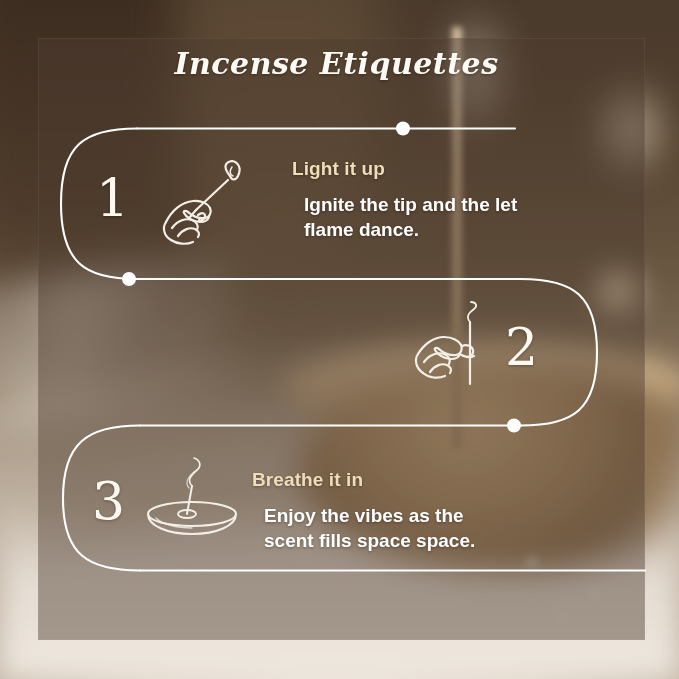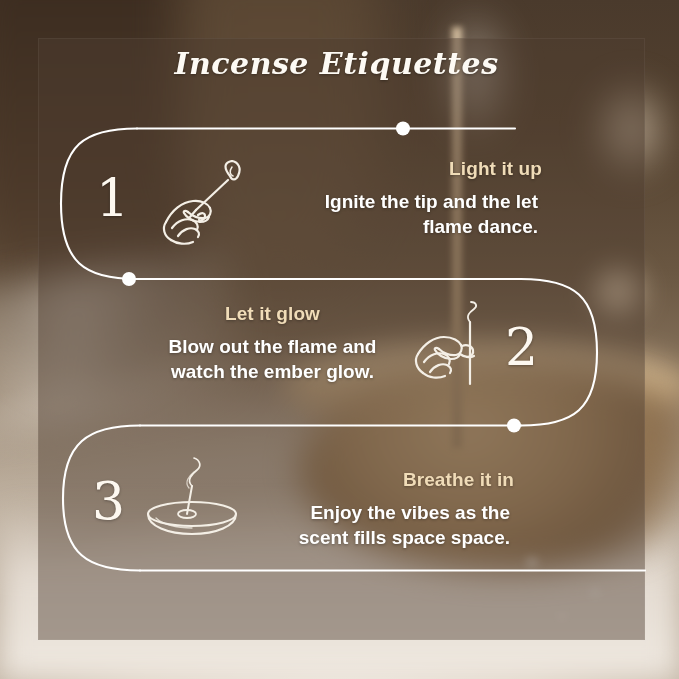--- a/index.html
+++ b/index.html
@@ -102,35 +102,35 @@
   .step{position:absolute;}
   .num{
     font-family:"DejaVu Serif",serif;
     color:#fdf8f0;
     font-size:52px;
     line-height:1;
     text-shadow:0 1px 3px rgba(0,0,0,.3);
     position:absolute;
   }
   .icon{position:absolute;}
-  .txt{position:absolute;text-align:right;}
+  .txt{position:absolute;}
   .head{
     color:#f0dcb8;
     font-size:19px;
     font-weight:700;
     letter-spacing:.1px;
     margin:0 0 9px 0;
     text-shadow:0 1px 3px rgba(0,0,0,.32);
   }
   .body{
     color:#ffffff;
     font-size:19px;
     font-weight:600;
     line-height:1.33;
-    margin:4px;
+    margin:12px;
     text-shadow:0 1px 3px rgba(0,0,0,.32);
   }
   .right{text-align:right;}
   .center-ish{text-align:center;}
 
   
   #step1{left:0;top:128px;width:679px;height:152px;}
   #step1 .num{left:96px;top:44px;}
   #step1 .txt{left:292px;top:30px;width:250px;}
 
@@ -218,24 +218,20 @@
       <path d="M 14 62 C 10 68 12 76 19 80"></path>
       <path d="M 19 80 C 25 84 34 85 41 82"></path>
 
       <path d="M 44 50 L 38 57"></path>
       <path d="M 46 55 C 50 52 53 53 53 56 C 53 59 50 61 47 60"></path>
     </g>
   </svg>
 
   <div class="step" id="step2">
     <div class="num">2</div>
-    <div class="txt right">
-      <p class="head center-ish">Let it glow</p>
-      <p class="body center-ish">Blow out the flame and watch the ember glow.</p>
-    </div>
   </div>
   <svg class="icon" id="icon2" style="position:absolute;left:412px;top:300px;width:96px;height:92px;" viewBox="0 0 96 92">
     <g fill="none" stroke="#f4efe6" stroke-width="2.2" stroke-linecap="round" stroke-linejoin="round">
 
       <path d="M 58 22 L 58 84"></path>
 
       <path d="M 58 22 C 53 16 58 12 62 9 C 66 6 64 2 59 2" stroke-width="1.8"></path>
 
       <path d="M 6 54 C 12 44 22 37 32 37 C 41 37 47 41 49 45"></path>
       <path d="M 49 45 C 51 49 49 54 44 55 C 38 56 31 53 27 49"></path>

